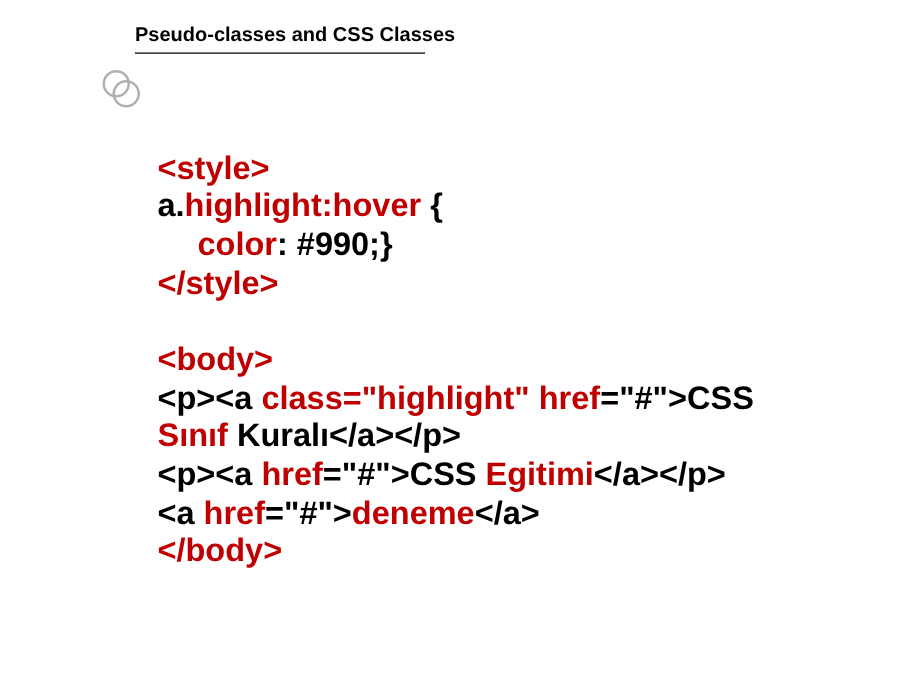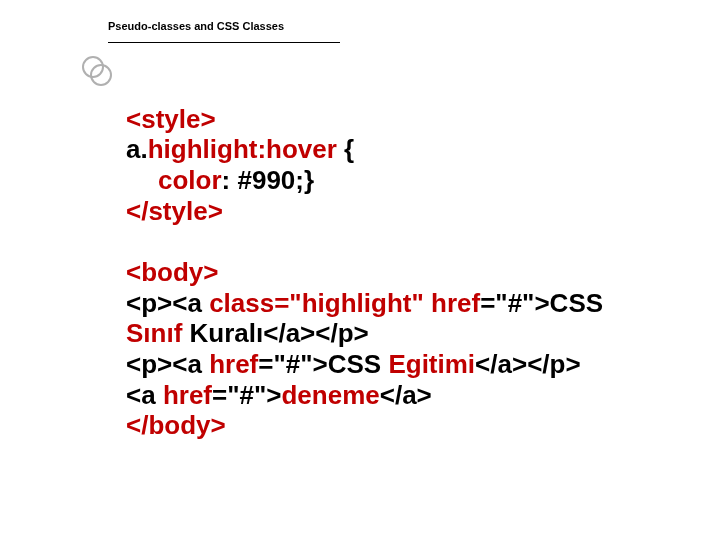--- a/index.html
+++ b/index.html
@@ -13,21 +13,21 @@
   .slide {
     position: relative;
     width: 720px;
     height: 540px;
     box-sizing: border-box;
   }
   .title {
     position: absolute;
     left: 108px;
     top: 20px;
-    font-size: 11px;
+    font-size: 16px;
     font-weight: bold;
     color: #000;
     text-align: center;
   }
   .title-underline {
     position: absolute;
     left: 108px;
     top: 42px;
     width: 232px;
     height: 1px;
@@ -51,21 +51,21 @@
     border: 2px solid #b0b0b0;
   }
   .rings .r2 {
     left: 8px; top: 8px;
     width: 22px; height: 22px;
     border: 2px solid #b0b0b0;
   }
   .code {
     position: absolute;
     left: 126px;
-    top: 73px;
+    top: 88px;
     font-size: 26px;
     font-weight: bold;
     color: #c00000;
     line-height: 1.18;
     font-family: Arial, Helvetica, sans-serif;
     white-space: pre;
   }
   .black { color: #000; }
   .red { color: #c00000; }
   .indent { display: inline-block; width: 32px; }

